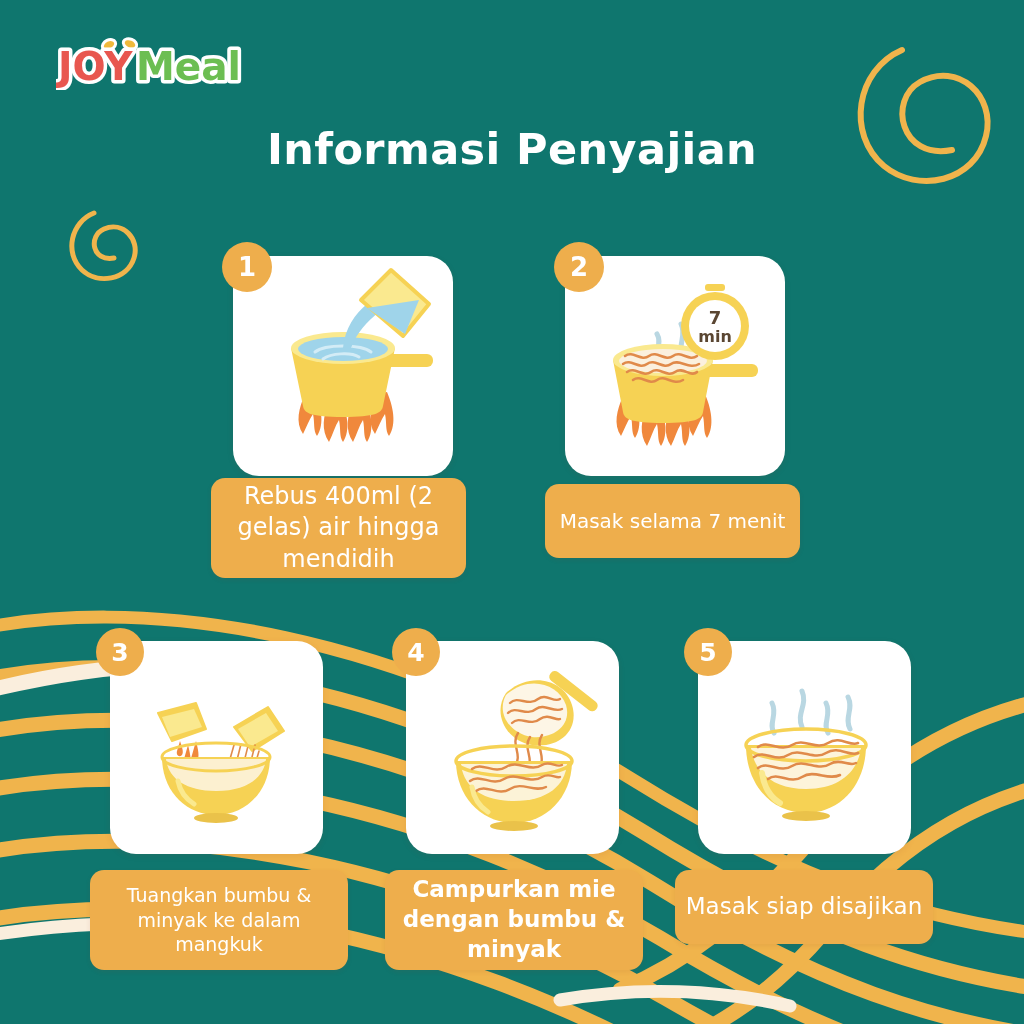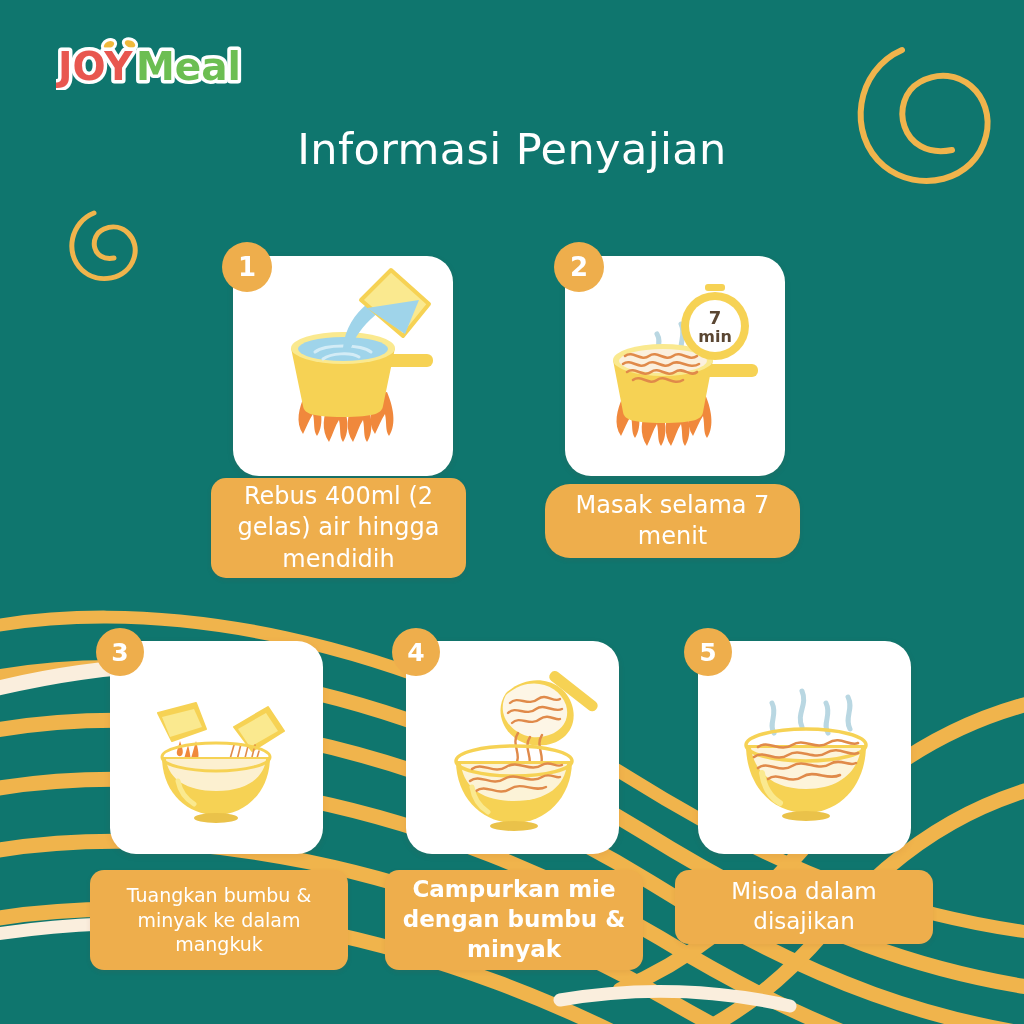--- a/index.html
+++ b/index.html
@@ -13,21 +13,21 @@
   
   .bg-layer{position:absolute;inset:0;width:1024px;height:1024px;pointer-events:none;}
 
   
   #logo{position:absolute;left:56px;top:36px;width:190px;height:54px;}
   #logo svg{display:block;}
 
   
   #heading{
     position:absolute;left:0;top:124px;width:1024px;text-align:center;
-    color:#ffffff;font-size:43px;font-weight:normal;letter-spacing:0.4px;
+    color:#ffffff;font-size:43px;font-weight:bold;letter-spacing:0.4px;
     font-family:"DejaVu Sans", sans-serif;
   }
 
   
   .step{position:absolute;}
   .card{
     position:absolute;background:#ffffff;border-radius:26px;
     box-shadow:0 2px 6px rgba(150,60,40,0.10);
   }
   .card svg{position:absolute;left:0;top:0;}
@@ -40,25 +40,25 @@
     position:absolute;background:#eeae4c;border-radius:14px;
     color:#ffffff;display:flex;align-items:center;justify-content:center;
     text-align:center;line-height:1.30;font-weight:normal;
     box-shadow:0 2px 5px rgba(150,60,40,0.10);
     padding:10px 8px;box-sizing:border-box;
   }
 
   
   #step-1 .card{left:233px;top:256px;width:220px;height:220px;}
   #step-1 .badge{left:222px;top:242px;width:50px;height:50px;font-size:26px;}
-  #step-1 .caption{left:211px;top:478px;width:255px;height:100px;font-size:24px;border-radius:15px;}
+  #step-1 .caption{left:211px;top:478px;width:255px;height:100px;font-size:24px;}
 
   #step-2 .card{left:565px;top:256px;width:220px;height:220px;}
   #step-2 .badge{left:554px;top:242px;width:50px;height:50px;font-size:26px;}
-  #step-2 .caption{left:545px;top:484px;width:255px;height:74px;font-size:24px;border-radius:25px;}
+  #step-2 .caption{left:545px;top:484px;width:255px;height:74px;font-size:20px;}
 
   
   #step-3 .card{left:110px;top:641px;width:213px;height:213px;}
   #step-3 .badge{left:96px;top:628px;width:48px;height:48px;font-size:25px;}
   #step-3 .caption{left:90px;top:870px;width:258px;height:100px;font-size:19px;}
 
   #step-4 .card{left:406px;top:641px;width:213px;height:213px;}
   #step-4 .badge{left:392px;top:628px;width:48px;height:48px;font-size:25px;}
   #step-4 .caption{left:385px;top:870px;width:258px;height:100px;font-size:23px;font-weight:bold;}
 
@@ -299,16 +299,16 @@
           <path d="M60,106 C 70,98 82,112 94,104 C 106,96 118,110 130,102 C 142,94 152,106 160,102"></path>
           <path d="M56,116 C 66,108 78,122 90,114 C 102,106 116,120 128,112 C 140,104 152,116 160,112"></path>
           <path d="M60,127 C 70,119 82,133 94,125 C 106,117 120,131 132,123 C 142,117 152,126 158,122"></path>
           <path d="M70,138 C 80,130 92,144 104,136 C 116,128 130,140 142,134"></path>
         </g>
         <ellipse cx="108" cy="175" rx="24" ry="5" fill="#eac24a"></ellipse>
         <path d="M64,132 C 66,146 72,156 82,162" fill="none" stroke="#fae98f" stroke-width="6" stroke-linecap="round"></path>
       </svg>
     </div>
     <div class="badge">5</div>
-    <div class="caption">Misoa dalam disajikan</div>
+    <div class="caption">Masak siap disajikan</div>
   </div>
 
 </div>
 
 </body></html>

